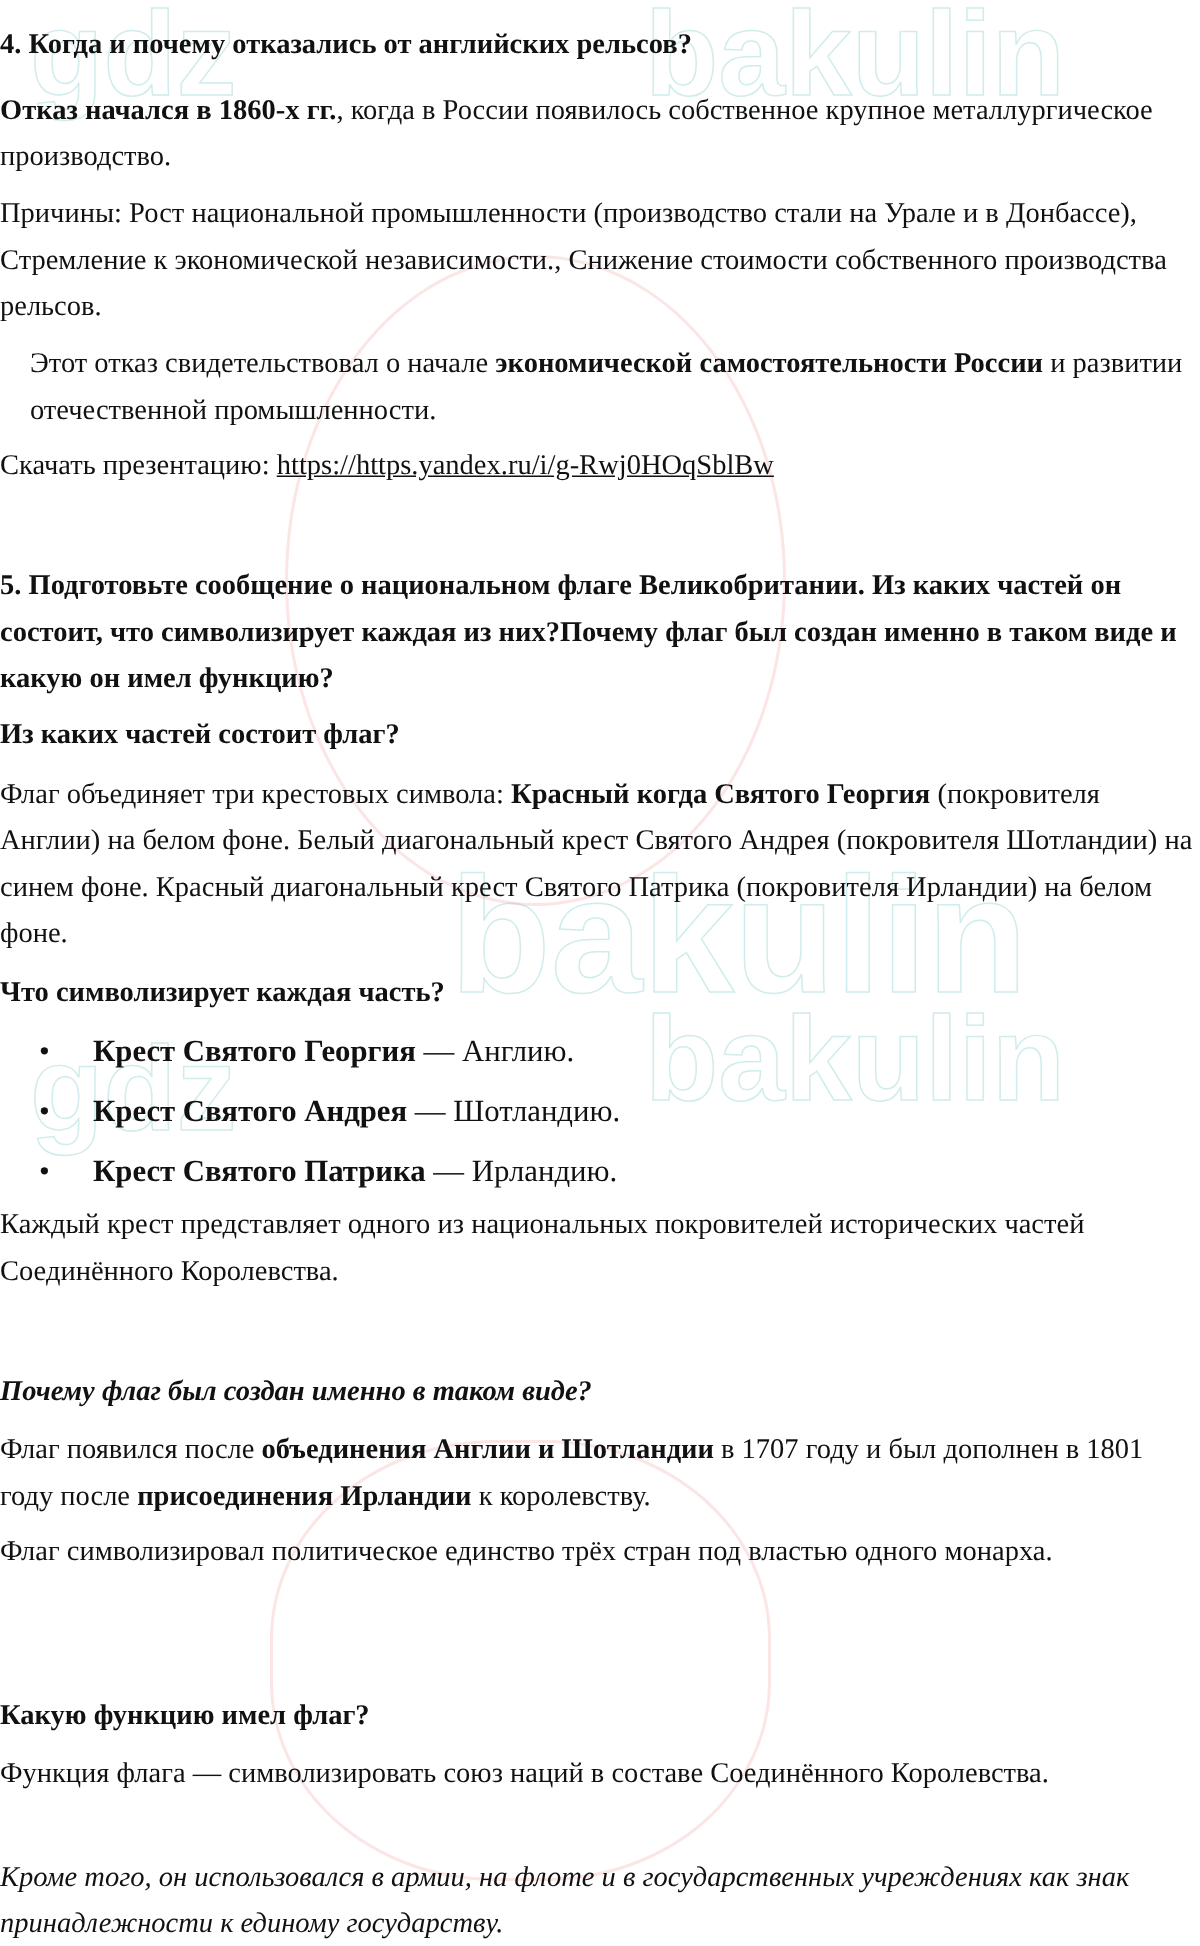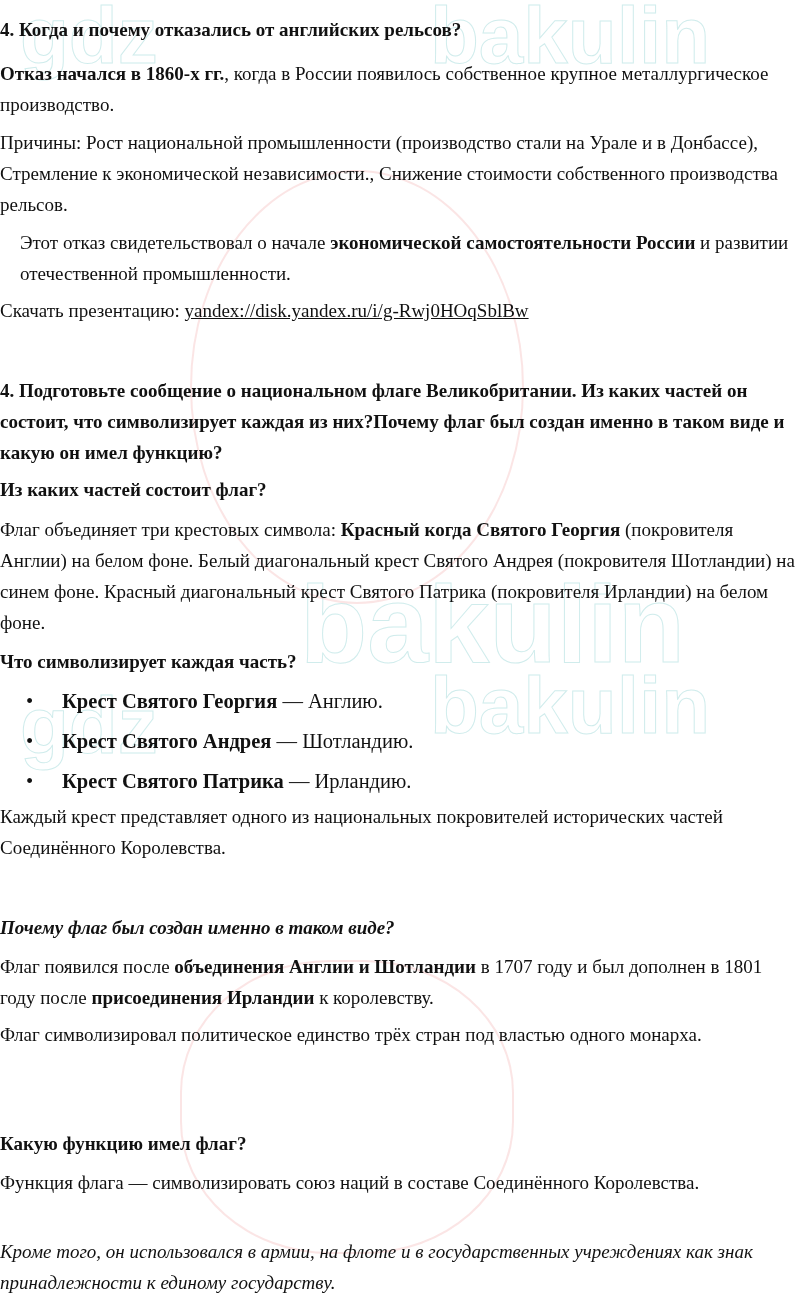--- a/index.html
+++ b/index.html
@@ -31,23 +31,23 @@
 
 <div class="doc">
   <p class="blk h" style="top:14px;">4. Когда и почему отказались от английских рельсов?</p>
 
   <p class="blk" style="top:58px;"><b>Отказ начался в 1860-х гг.</b><span>, когда в России появилось собственное крупное металлургическое производство.</span></p>
 
   <p class="blk" style="top:127px;">Причины: Рост национальной промышленности (производство стали на Урале и в Донбассе), Стремление к экономической независимости., Снижение стоимости собственного производства рельсов.</p>
 
   <p class="blk" style="top:227px;padding-left:20px;"><span>Этот отказ свидетельствовал о начале </span><b>экономической самостоятельности России</b><span> и развитии отечественной промышленности.</span></p>
 
-  <p class="blk" style="top:295px;"><span>Скачать презентацию: </span><a href="#">yandex://disk.yandex.ru/i/g-Rwj0HOqSblBw</a></p>
+  <p class="blk" style="top:295px;"><span>Скачать презентацию: </span><a href="#">https://https.yandex.ru/i/g-Rwj0HOqSblBw</a></p>
 
-  <p class="blk h" style="top:375px;">4. Подготовьте сообщение о национальном флаге Великобритании. Из каких частей он состоит, что символизирует каждая из них?Почему флаг был создан именно в таком виде и какую он имел функцию?</p>
+  <p class="blk h" style="top:375px;">5. Подготовьте сообщение о национальном флаге Великобритании. Из каких частей он состоит, что символизирует каждая из них?Почему флаг был создан именно в таком виде и какую он имел функцию?</p>
 
   <p class="blk h" style="top:474px;">Из каких частей состоит флаг?</p>
 
   <p class="blk" style="top:514px;"><span>Флаг объединяет три крестовых символа: </span><b>Красный когда Святого Георгия</b><span> (покровителя Англии) на белом фоне. Белый диагональный крест Святого Андрея (покровителя Шотландии) на синем фоне. Красный диагональный крест Святого Патрика (покровителя Ирландии) на белом фоне.</span></p>
 
   <p class="blk h" style="top:646px;">Что символизирует каждая часть?</p>
 
   <ul style="top:686px;">
     <li><span class="dot">•</span><b>Крест Святого Георгия</b><span> — Англию.</span></li>
     <li><span class="dot">•</span><b>Крест Святого Андрея</b><span> — Шотландию.</span></li>

